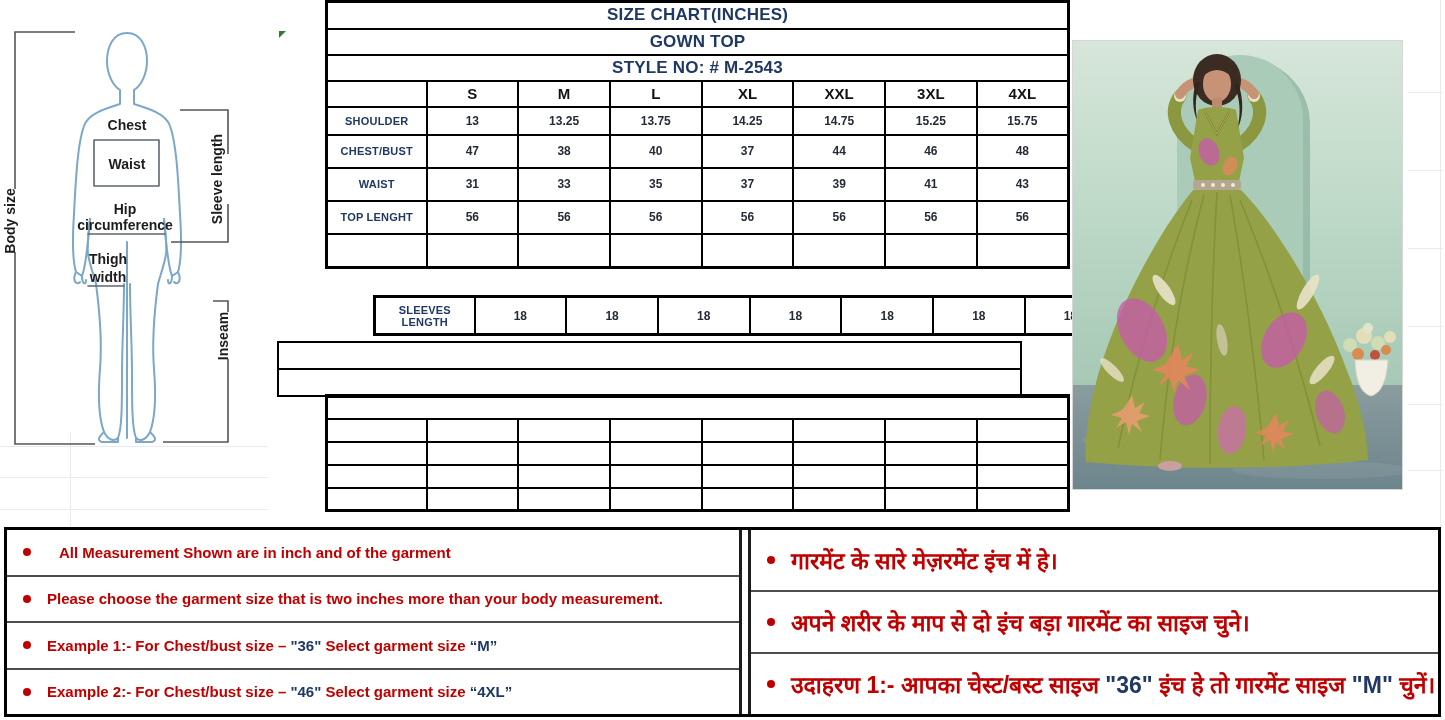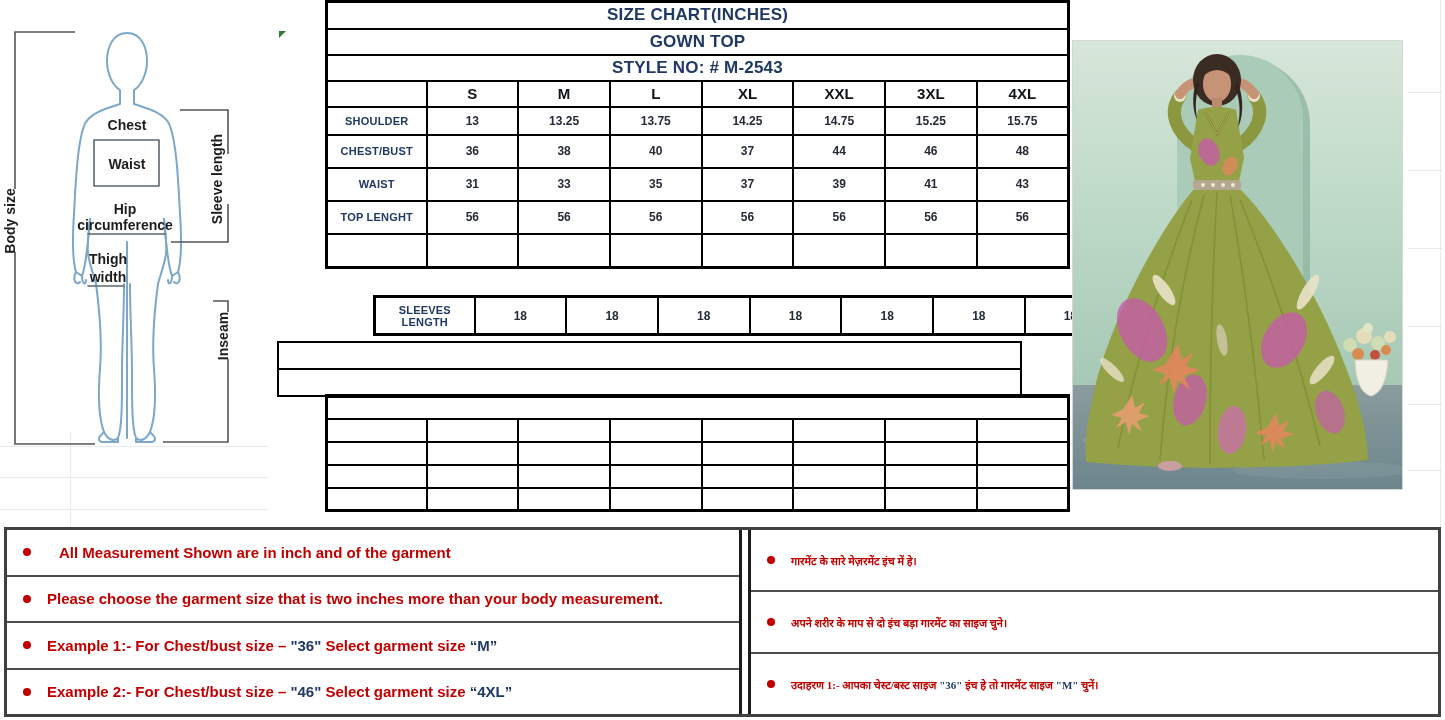--- a/index.html
+++ b/index.html
@@ -26,31 +26,31 @@
              border-top:7px solid #2e7d32;border-right:7px solid transparent;}
 
   .emptyrows{position:absolute;left:277px;top:341px;width:745px;border:2px solid #000;box-sizing:border-box;}
   .emptyrows .er{height:25px;}
   .emptyrows .er:first-child{border-bottom:2px solid #000;}
 
   
   .photo{position:absolute;left:1072px;top:40px;width:331px;height:450px;}
 
   
-  .notes{position:absolute;left:4px;top:527px;width:1437px;height:190px;border:3px solid #404040;
+  .notes{position:absolute;left:4px;top:527px;width:1437px;height:190px;border:3px solid #000000;
          box-sizing:border-box;display:flex;background:#fff;}
   .ncol{display:flex;flex-direction:column;height:100%;box-sizing:border-box;}
   .ncol.en{width:735px;border-right:3px solid #1c1c1c;}
   .nspacer{width:6px;}
   .ncol.hi{flex:1;border-left:3px solid #1c1c1c;}
   .nrow{flex:1;display:flex;align-items:center;border-bottom:2px solid #4d4d4d;padding-left:16px;box-sizing:border-box;}
   .nrow:last-child{border-bottom:none;text-align:right;}
   .bullet{width:8px;height:8px;border-radius:50%;background:#C00000;margin-right:16px;flex:0 0 8px;}
   .ntext{color:#C00000;font-weight:bold;font-size:15px;}
-  .ncol.hi .ntext{font-size:11px;font-family:Liberation Serif, serif;}
+  .ncol.hi .ntext{font-size:23px;}
   .ntext .seg-accent{color:#1F3864;}
 </style>
 </head>
 <body>
 
 <div class="page">
 
   <div class="gl" style="left:0;top:446px;width:268px;height:1px;"></div>
   <div class="gl" style="left:0;top:477px;width:268px;height:1px;"></div>
   <div class="gl" style="left:0;top:509px;width:268px;height:1px;"></div>
@@ -152,21 +152,21 @@
         <td class="val">13</td>
         <td class="val">13.25</td>
         <td class="val">13.75</td>
         <td class="val">14.25</td>
         <td class="val">14.75</td>
         <td class="val">15.25</td>
         <td class="val">15.75</td>
       </tr>
       <tr style="height:33px">
         <td class="rowlab">CHEST/BUST</td>
-        <td class="val">36</td>
+        <td class="val">47</td>
         <td class="val">38</td>
         <td class="val">40</td>
         <td class="val">37</td>
         <td class="val">44</td>
         <td class="val">46</td>
         <td class="val">48</td>
       </tr>
       <tr style="height:33px">
         <td class="rowlab">WAIST</td>
         <td class="val">31</td>

